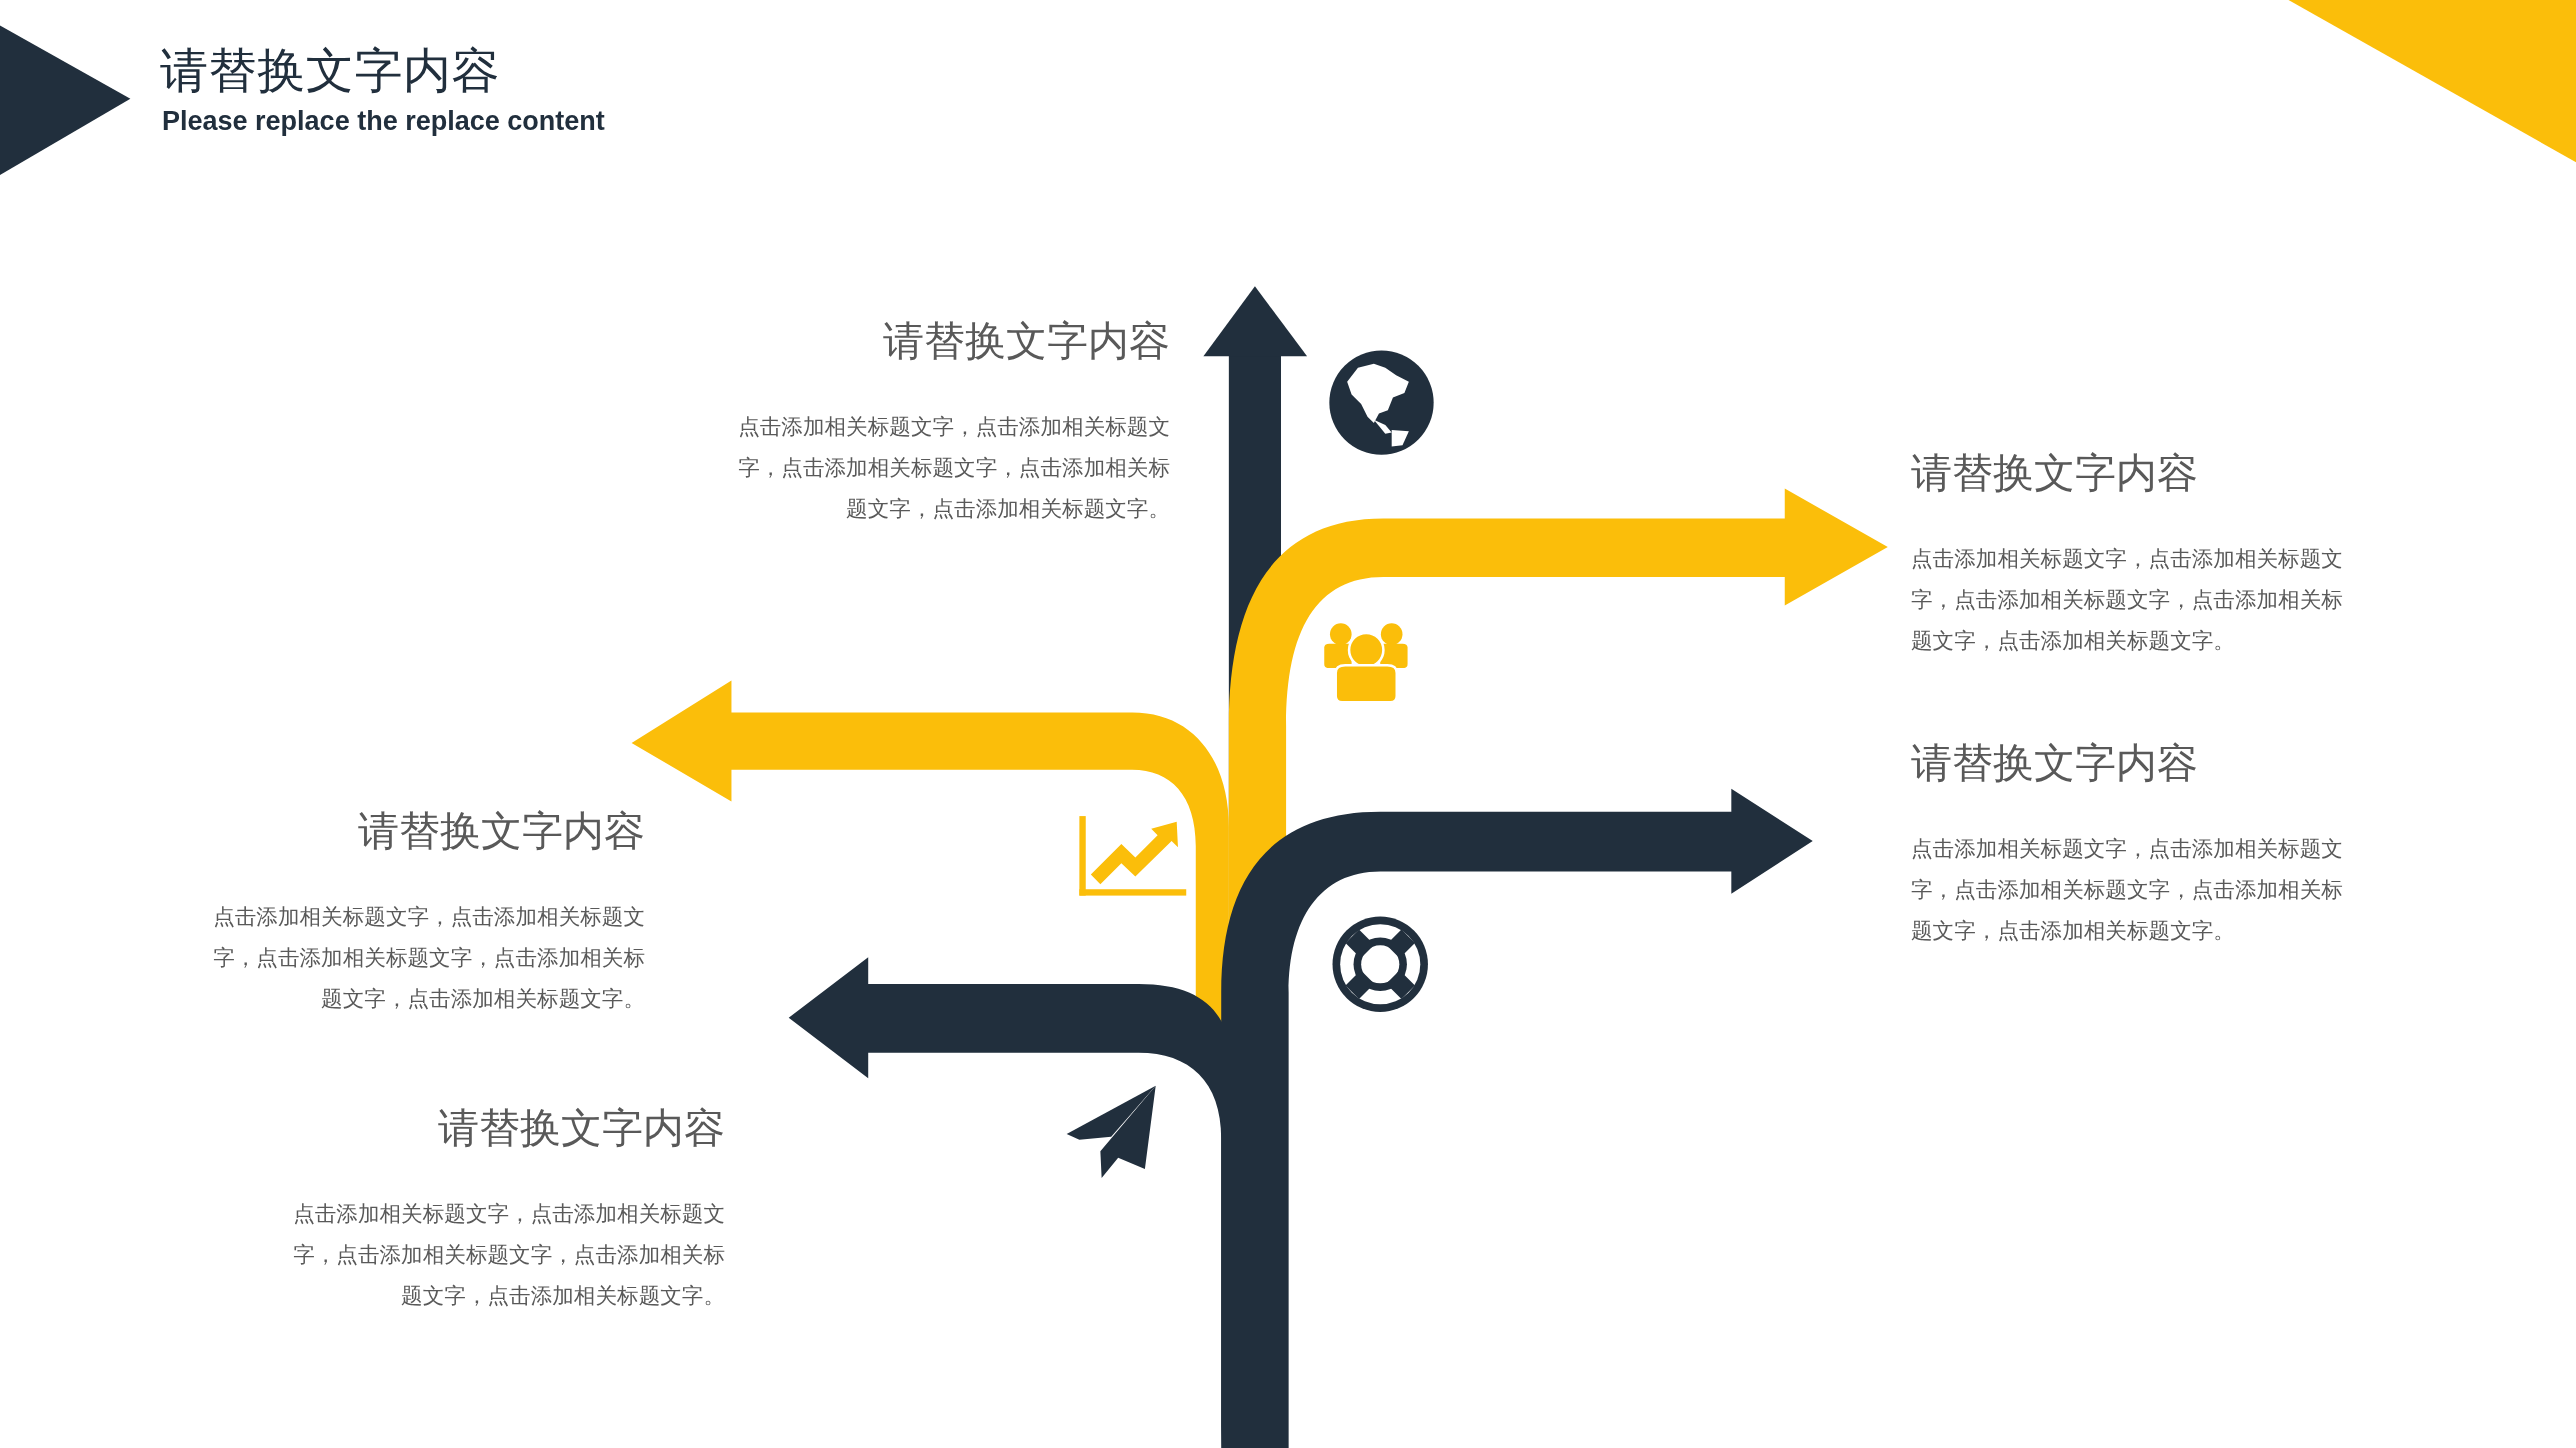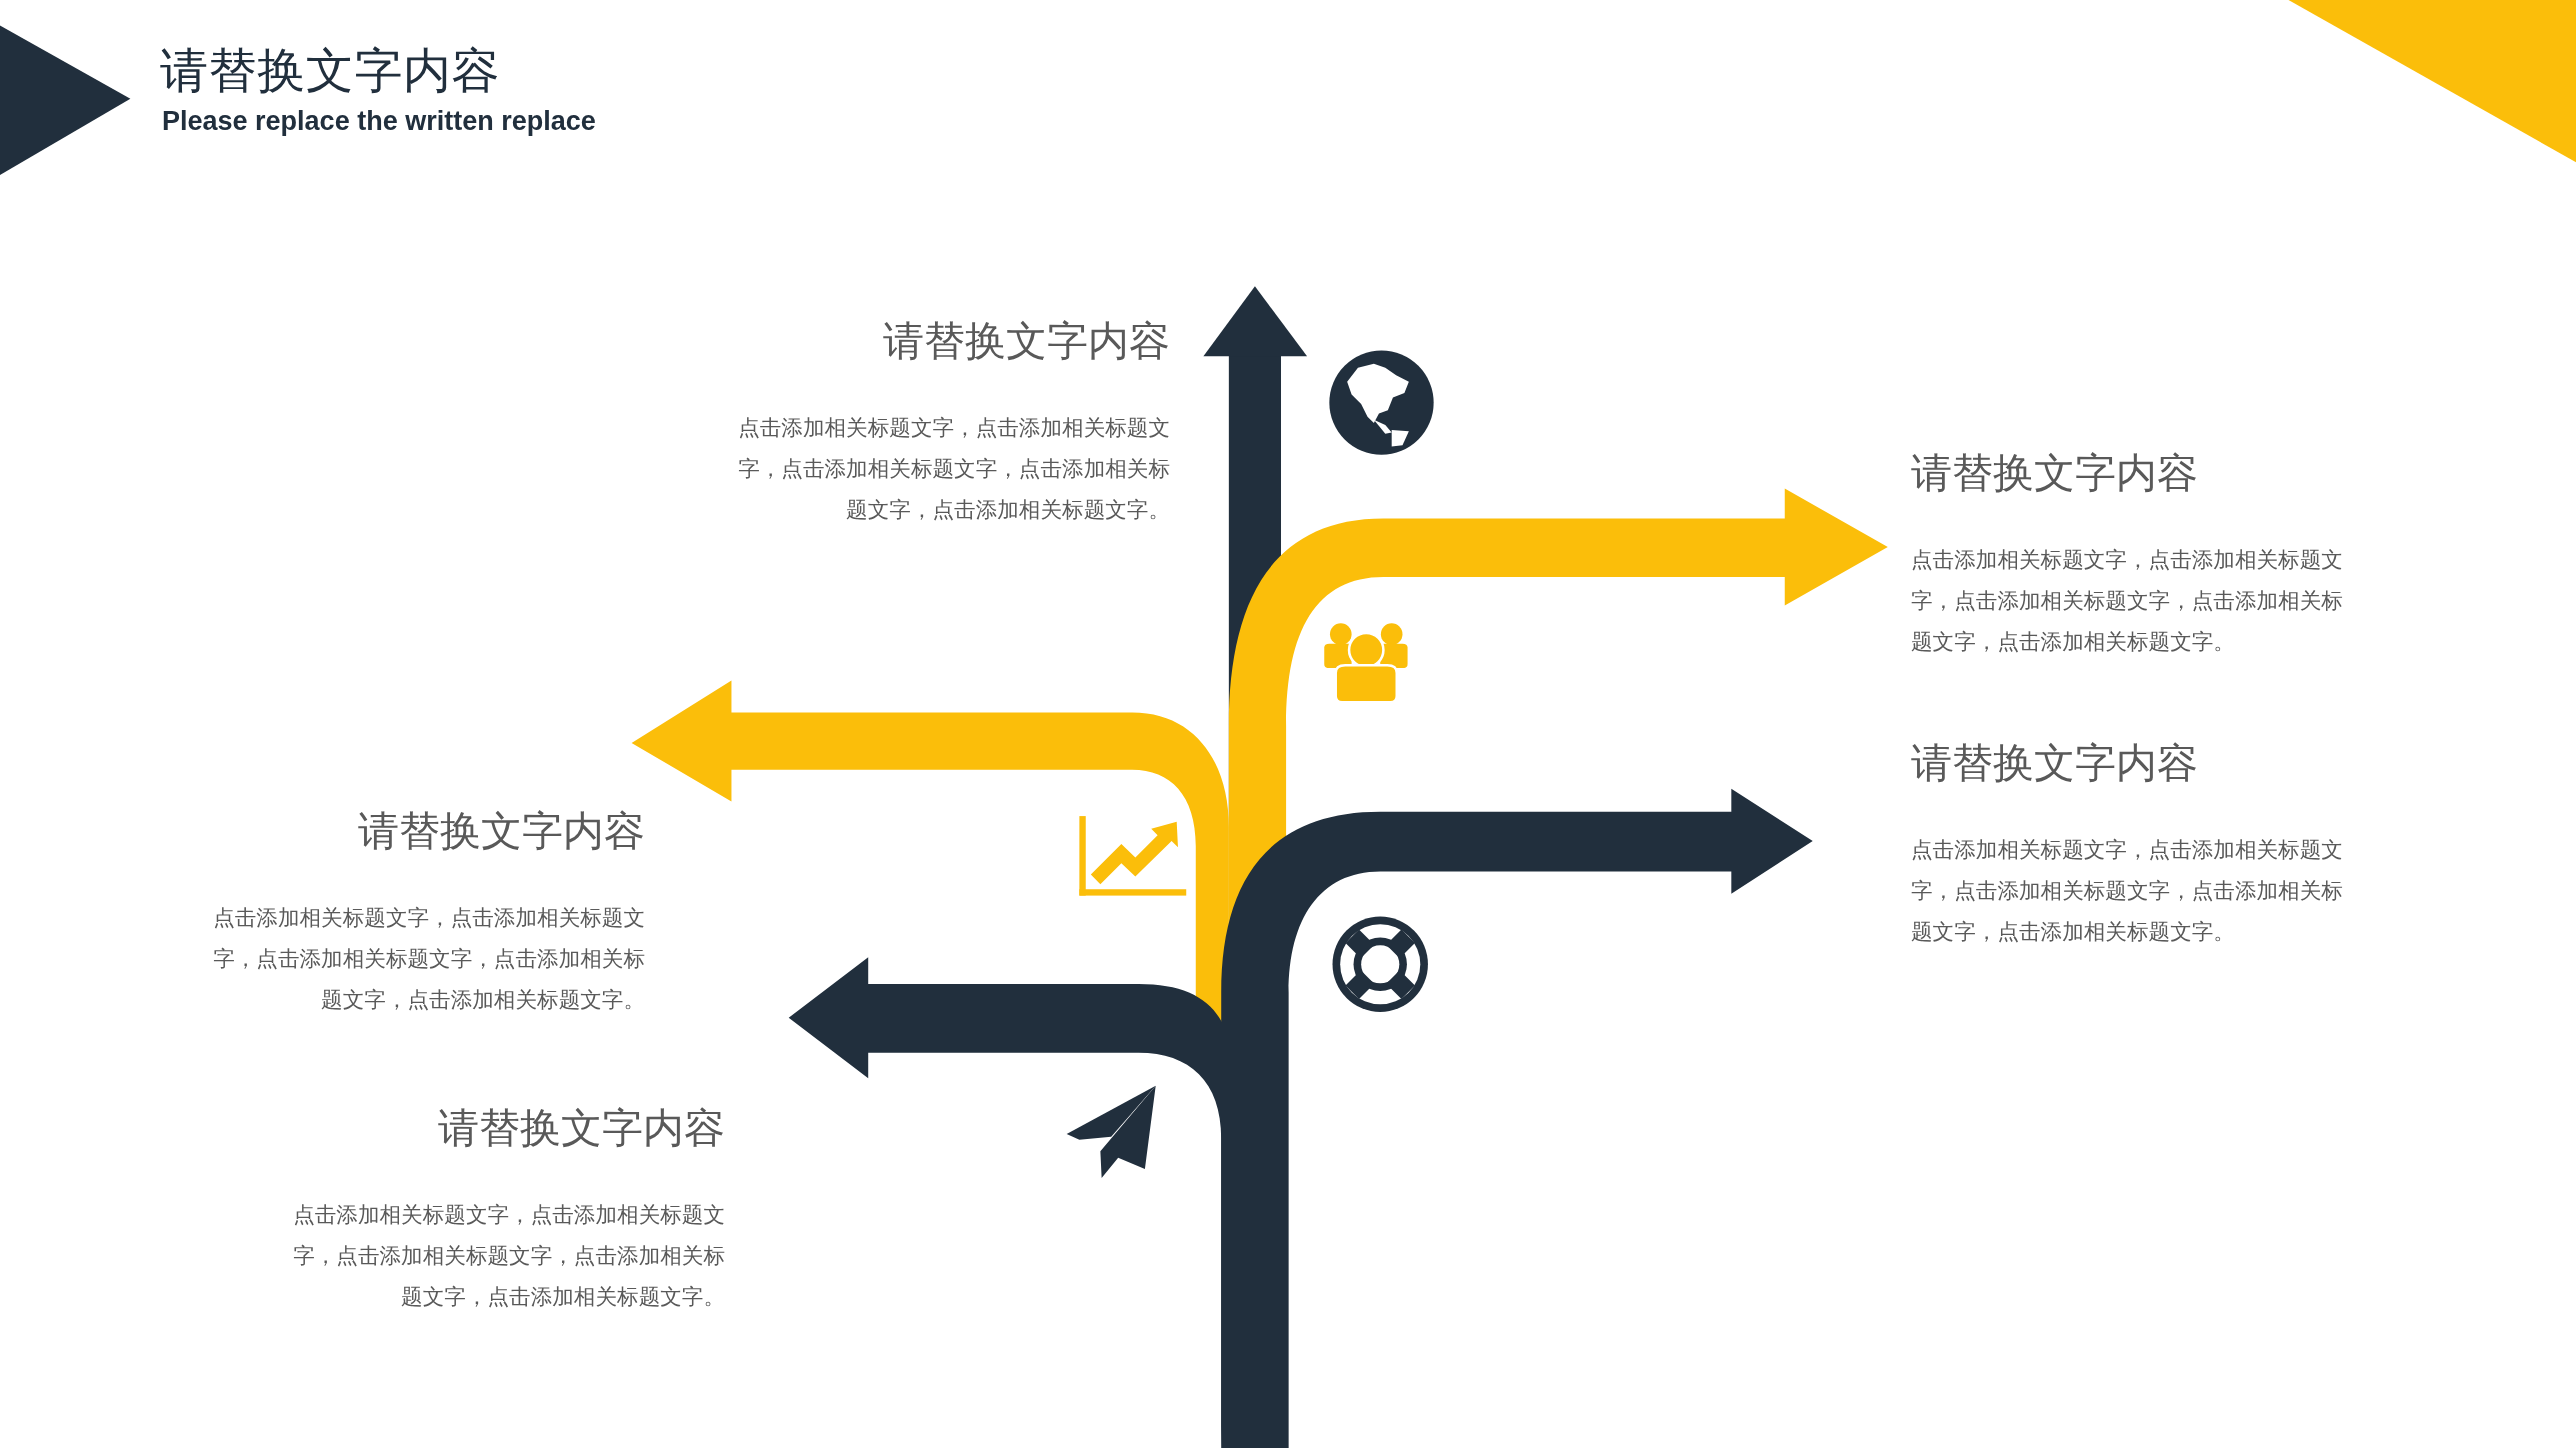--- a/index.html
+++ b/index.html
@@ -6,21 +6,21 @@
   body { width: 2576px; height: 1449px; position: relative; overflow: hidden;
          font-family: "Liberation Sans", "DejaVu Sans", sans-serif; }
   .layer { position: absolute; left: 0; top: 0; width: 2576px; height: 1449px; }
   .header-title { position: absolute; left: 160px; top: 39px; font-size: 48px; color: #212f3d;
                   font-family: "DejaVu Sans", sans-serif; letter-spacing: 0.6px; white-space: nowrap; }
   .header-subtitle { position: absolute; left: 162px; top: 106px; font-size: 27px; font-weight: bold;
                      color: #212f3d; white-space: nowrap; }
   .block { position: absolute; width: 445px; }
   .block .title { font-family: "DejaVu Sans", sans-serif; font-size: 41px; color: #595959;
                   line-height: 1; white-space: nowrap; margin-bottom: 45px; }
-  .block .desc { font-family: Liberation Sans, sans-serif; font-size: 21.6px; color: #595959;
+  .block .desc { font-family: Liberation Serif, serif; font-size: 21.6px; color: #595959;
                  line-height: 41px; margin-top: 42px; }
   .block.right-align { text-align: right; }
   .block.left-align { text-align: left; }
   svg { display: block; }
 </style>
 </head>
 <body>
 
 <svg class="layer" viewBox="0 0 4050 2278" width="2576" height="1449" xmlns="http://www.w3.org/2000/svg">
 
@@ -84,21 +84,21 @@
     </g>
   </g>
 
   <g fill="#212f3d">
     <polygon points="1677,1783 1817,1707 1747,1787 1697,1792"></polygon>
     <polygon points="1817,1707 1800,1838 1758,1820 1732,1852 1730,1810"></polygon>
   </g>
 </svg>
 
 <div class="header-title">请替换文字内容</div>
-<div class="header-subtitle">Please replace the written replace</div>
+<div class="header-subtitle">Please replace the replace content</div>
 
 <div class="block right-align" style="left:725px; top:321px;">
   <div class="title">请替换文字内容</div>
   <div class="desc">点击添加相关标题文字，点击添加相关标题文字，点击添加相关标题文字，点击添加相关标题文字，点击添加相关标题文字。</div>
 </div>
 
 <div class="block left-align" style="left:1911px; top:453px;">
   <div class="title">请替换文字内容</div>
   <div class="desc">点击添加相关标题文字，点击添加相关标题文字，点击添加相关标题文字，点击添加相关标题文字，点击添加相关标题文字。</div>
 </div>

